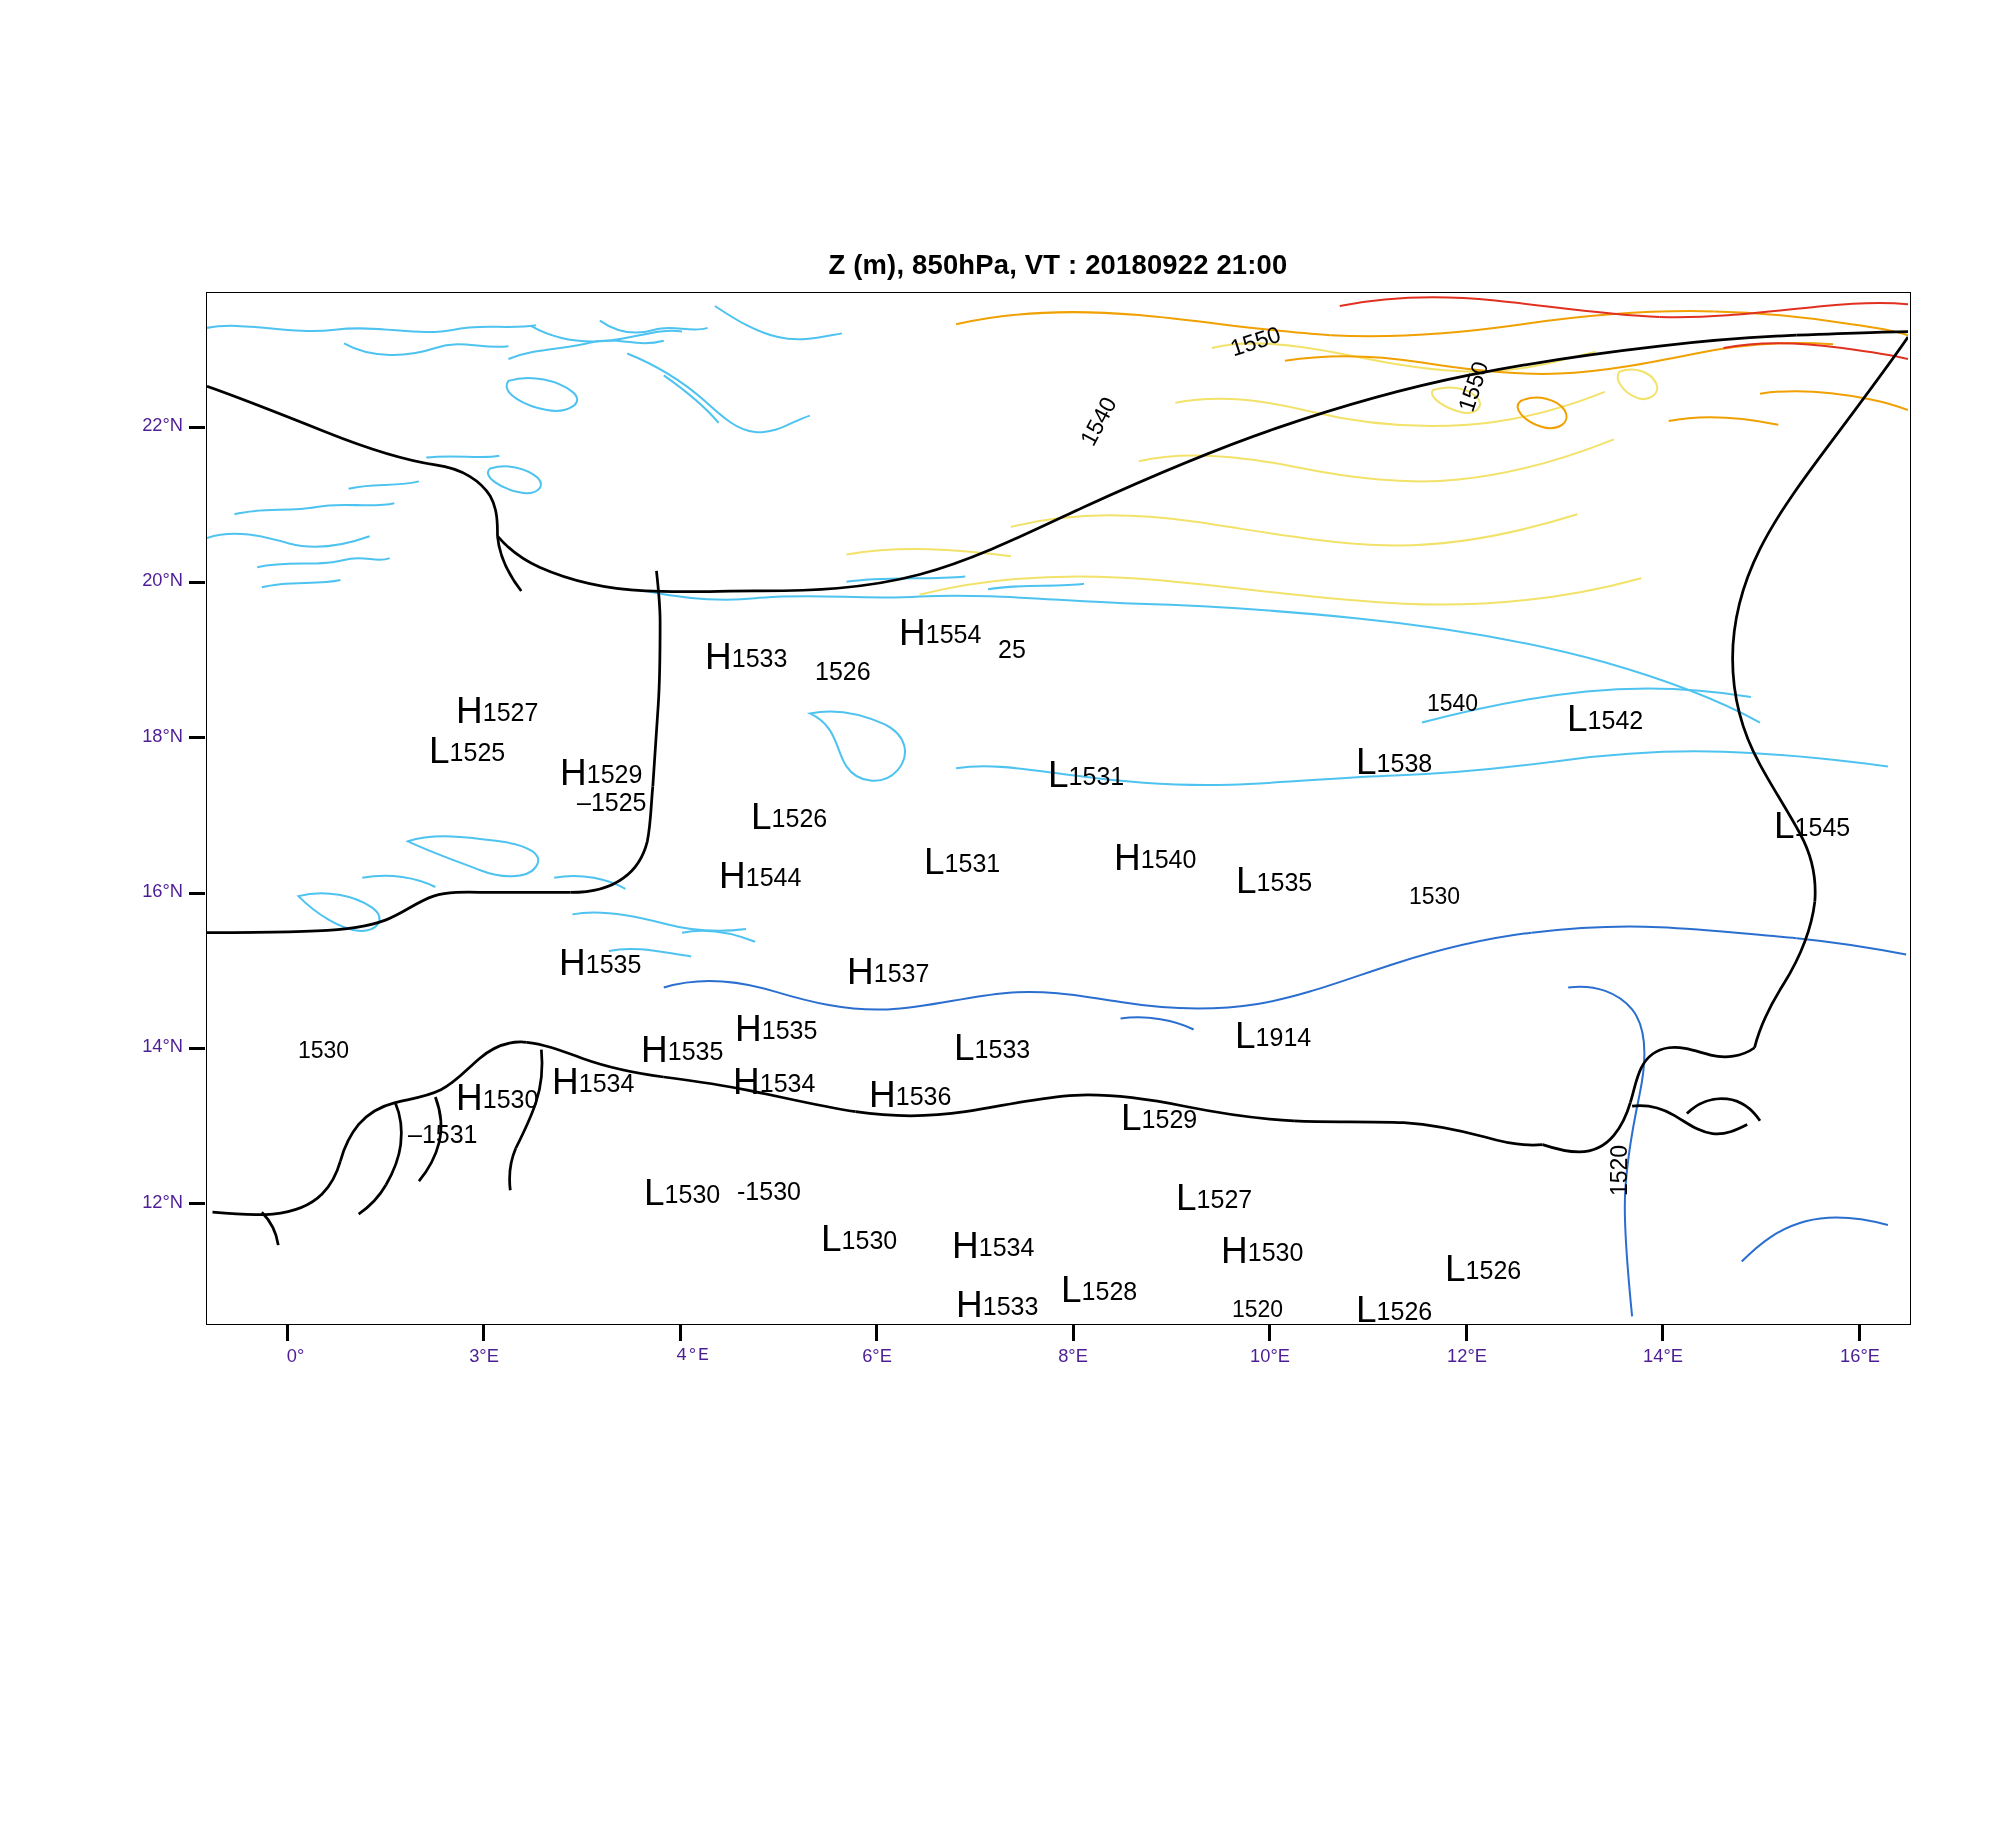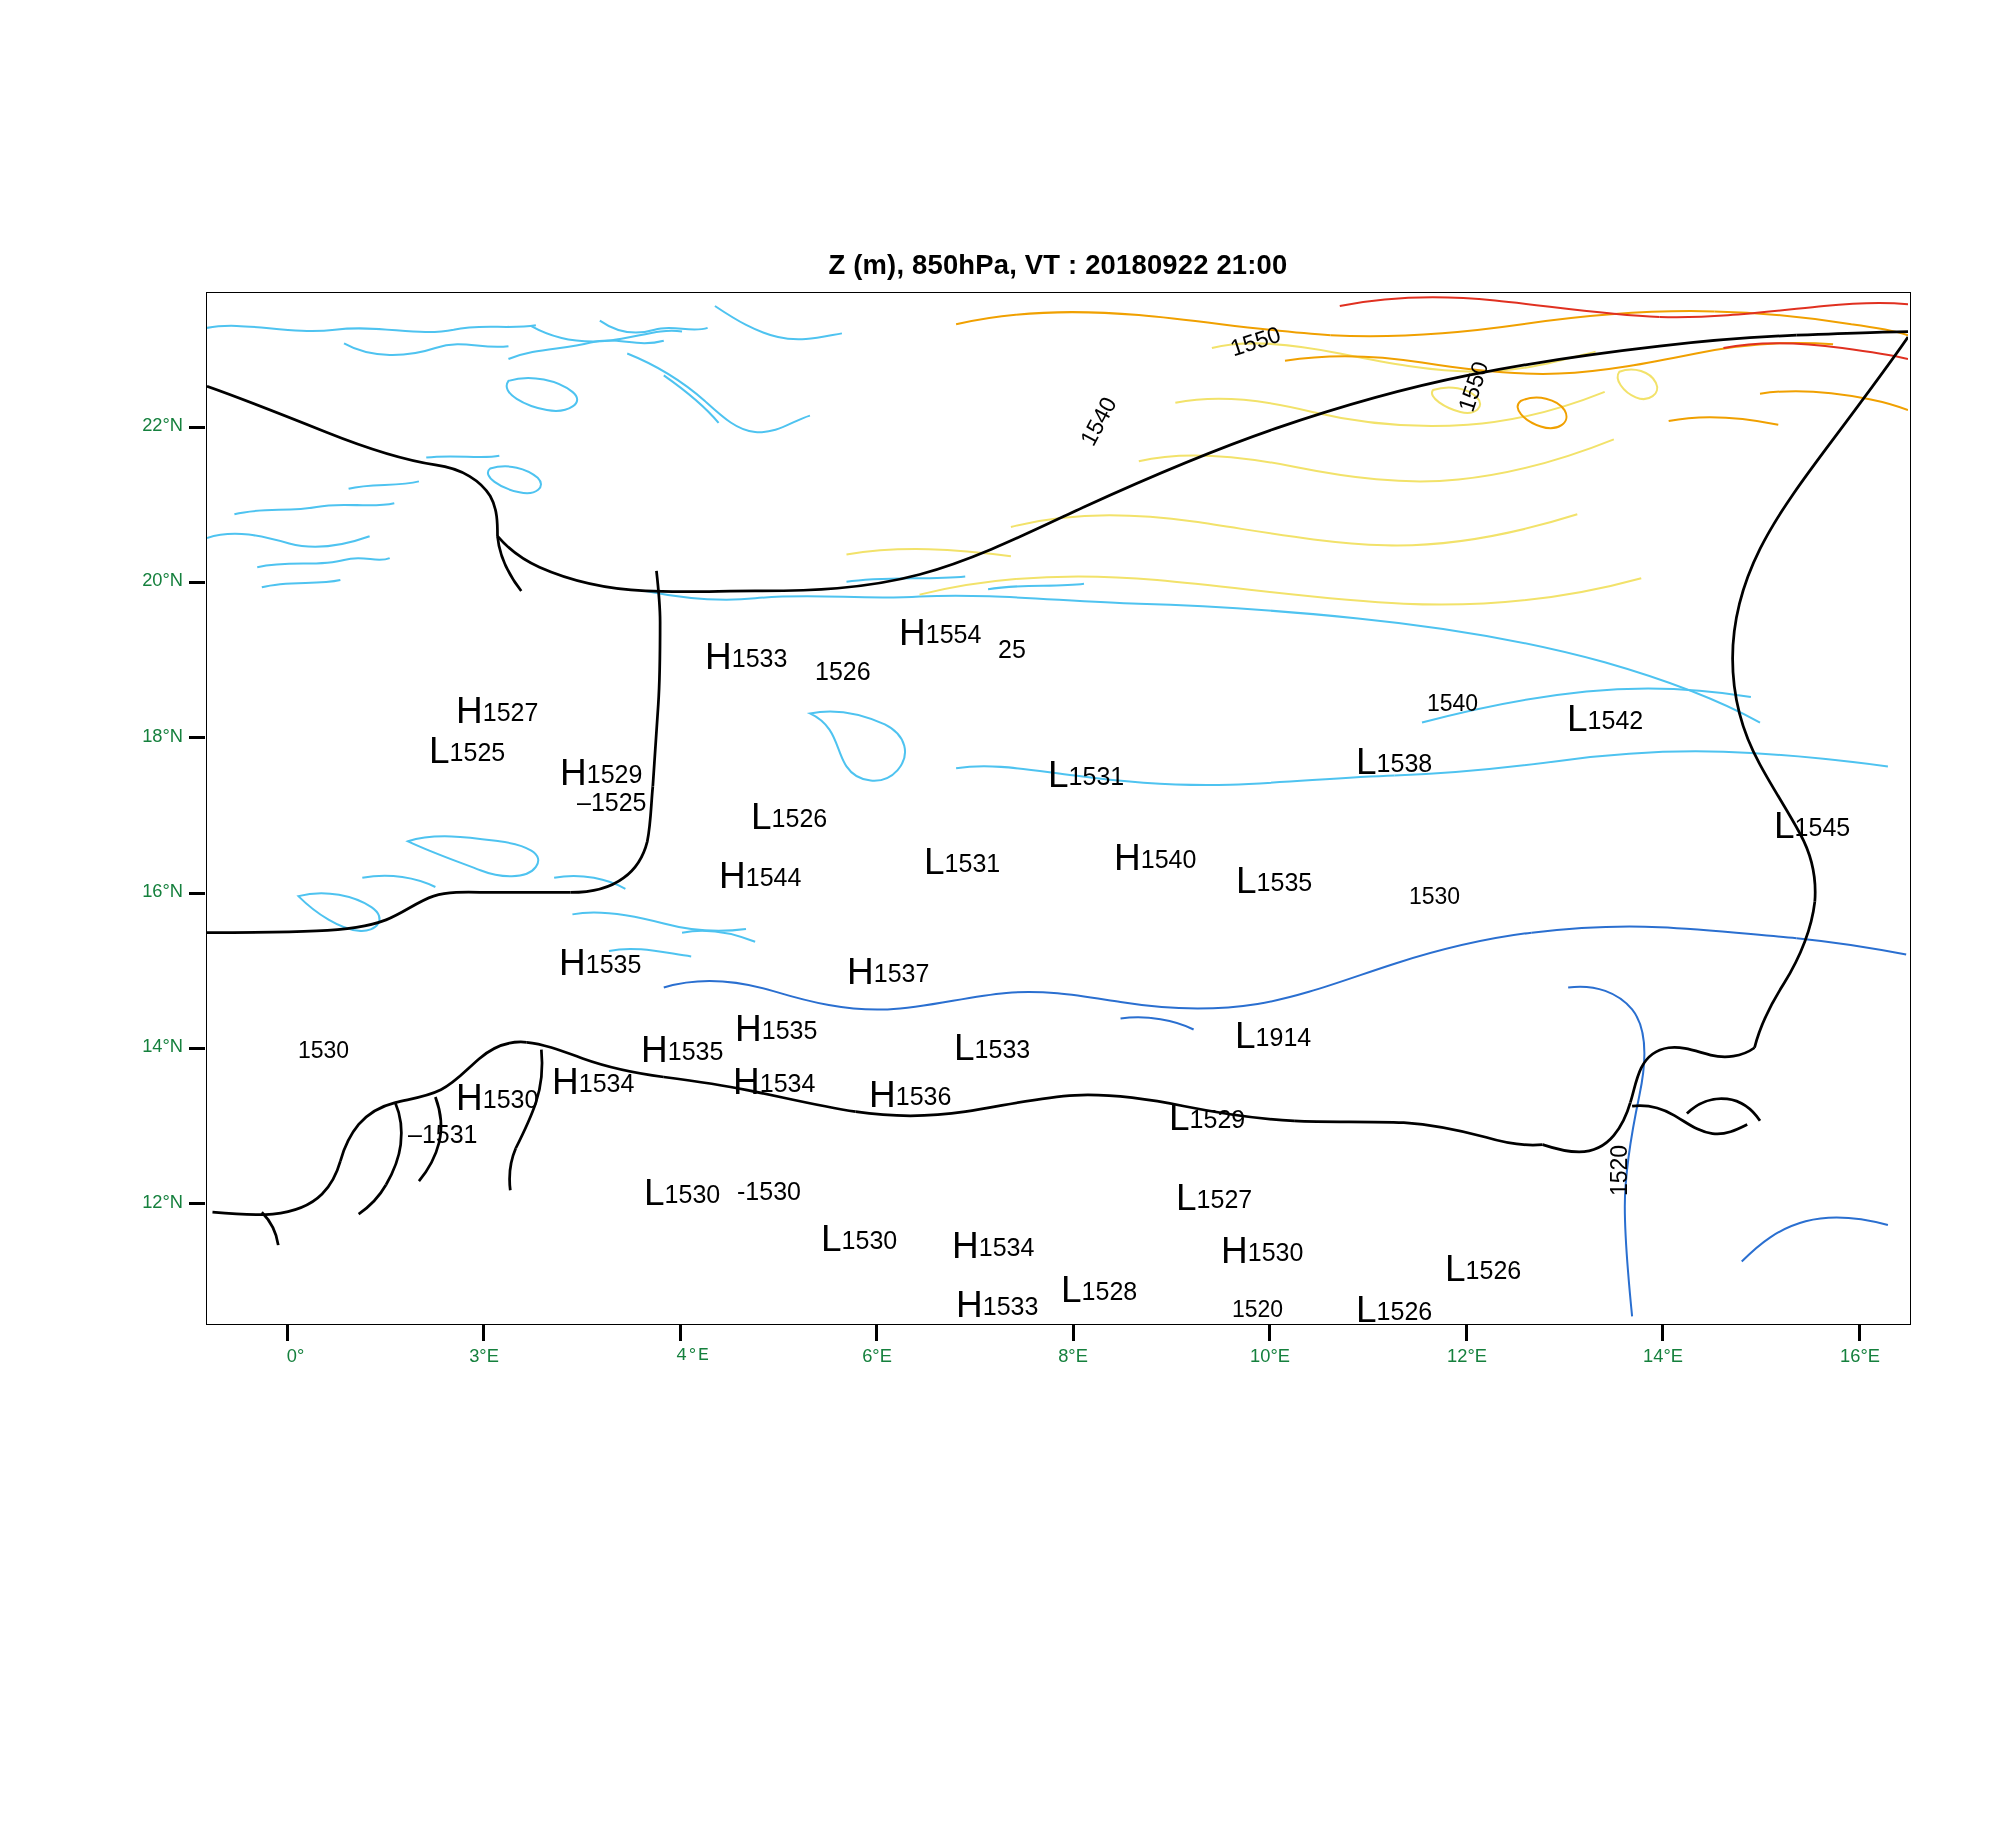--- a/index.html
+++ b/index.html
@@ -46,21 +46,21 @@
     background: #fff;
   }
   #map-svg {
     position: absolute;
     left: 0;
     top: 0;
   }
   .axis-label {
     position: absolute;
     font-size: 18.3px;
-    color: #15803d;
+    color: #4c1d95;
     white-space: nowrap;
   }
   .ytick-label { text-align: right; }
   .tick {
     position: absolute;
     background: #000;
   }
   
   .hl {
     position: absolute;
@@ -235,21 +235,21 @@
     <div class="hl" style="left:640px; top:658px;"><span class="g">H</span><span class="v">1537</span></div>
     <div class="hl" style="left:528px; top:715px;"><span class="g">H</span><span class="v">1535</span></div>
     <div class="hl" style="left:434px; top:736px;"><span class="g">H</span><span class="v">1535</span></div>
     <div class="hl" style="left:747px; top:734px;"><span class="g">L</span><span class="v">1533</span></div>
     <div class="hl" style="left:1028px; top:722px;"><span class="g">L</span><span class="v">1914</span></div>
     <div class="hl" style="left:345px; top:768px;"><span class="g">H</span><span class="v">1534</span></div>
     <div class="hl" style="left:526px; top:768px;"><span class="g">H</span><span class="v">1534</span></div>
     <div class="hl" style="left:249px; top:784px;"><span class="g">H</span><span class="v">1530</span></div>
     <div class="hl" style="left:662px; top:781px;"><span class="g">H</span><span class="v">1536</span></div>
     <div class="hl" style="left:201px; top:827px;"><span class="v">–1531</span></div>
-    <div class="hl" style="left:914px; top:804px;margin-left:48px;"><span class="g">L</span><span class="v">1529</span></div>
+    <div class="hl" style="left:914px; top:804px;"><span class="g">L</span><span class="v">1529</span></div>
     <div class="hl" style="left:969px; top:884px;"><span class="g">L</span><span class="v">1527</span></div>
     <div class="hl" style="left:437px; top:879px;"><span class="g">L</span><span class="v">1530</span></div>
     <div class="hl" style="left:530px; top:884px;"><span class="v">-1530</span></div>
     <div class="hl" style="left:614px; top:925px;"><span class="g">L</span><span class="v">1530</span></div>
     <div class="hl" style="left:745px; top:932px;"><span class="g">H</span><span class="v">1534</span></div>
     <div class="hl" style="left:854px; top:976px;"><span class="g">L</span><span class="v">1528</span></div>
     <div class="hl" style="left:1014px; top:937px;"><span class="g">H</span><span class="v">1530</span></div>
     <div class="hl" style="left:1238px; top:955px;"><span class="g">L</span><span class="v">1526</span></div>
     <div class="hl" style="left:1149px; top:996px;"><span class="g">L</span><span class="v">1526</span></div>
     <div class="hl" style="left:749px; top:991px;"><span class="g">H</span><span class="v">1533</span></div>

